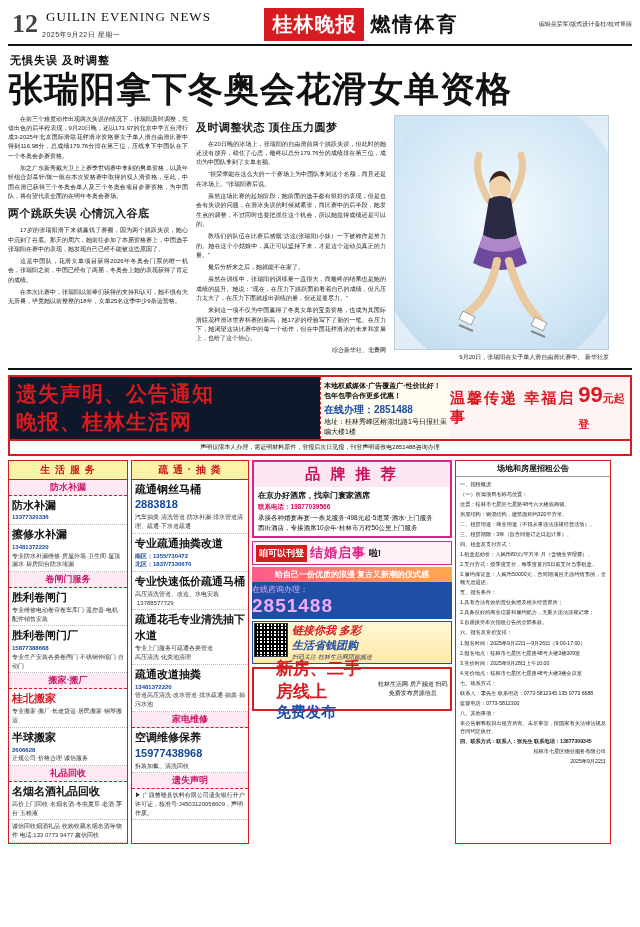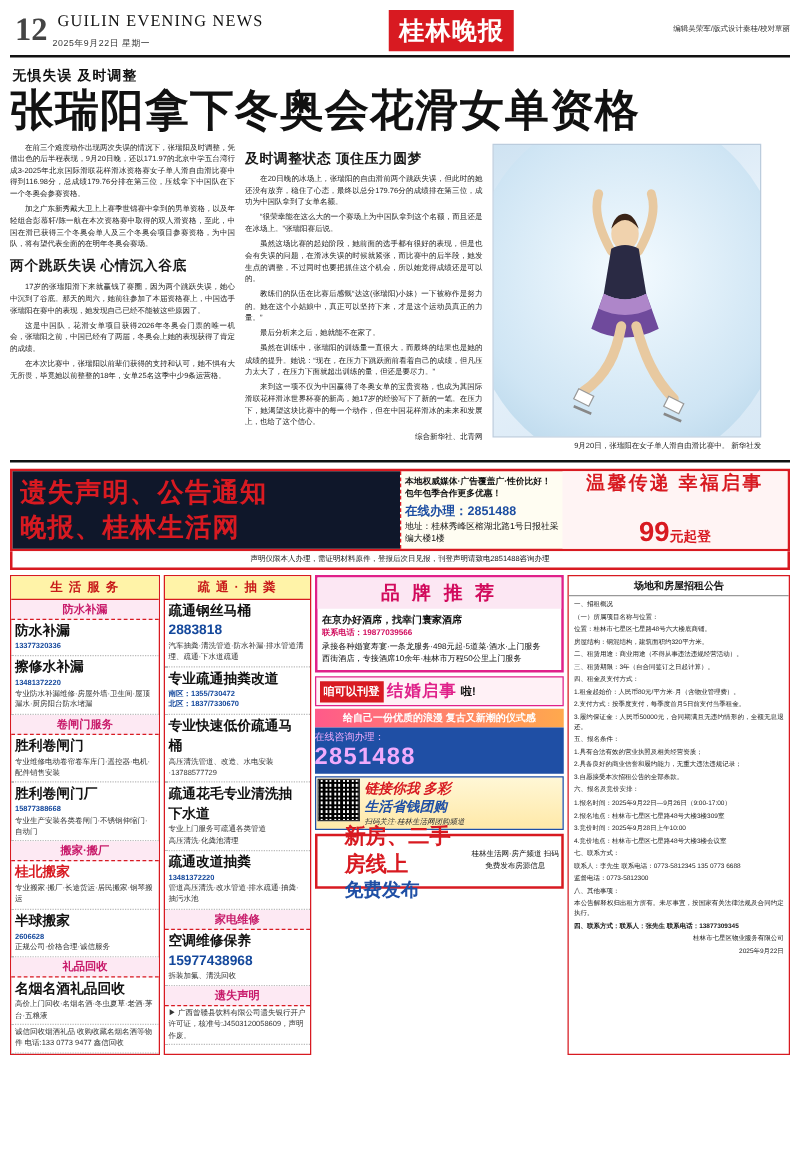--- a/index.html
+++ b/index.html
@@ -44,33 +44,33 @@
   .photo-cap { font-size:6px; color:#222; line-height:1.5; margin-top:3px; text-align:right; }
 
   
   .banner { margin-top:5px; border:2px solid #d81a21; display:flex; height:66px; background:#fffdf2; }
   .banner-l { width:310px; background:#0f172a; display:flex; flex-direction:column; justify-content:center; padding-left:6px; }
   .banner-l .ln1 { font-size:21px; font-weight:bold; color:#d81a21; letter-spacing:1px; }
   .banner-l .ln2 { font-size:21px; font-weight:bold; color:#d81a21; letter-spacing:1px; }
   .banner-m { width:130px; font-size:7px; line-height:1.5; padding:4px 3px; color:#111; border-left:1px dashed #d81a21; }
   .banner-m .b1 { font-weight:bold; }
   .banner-m .phone { font-size:10px; font-weight:bold; color:#1d4ea2; }
-  .banner-r { flex:1; background:#fff4f4; display:flex; flex-direction:column; align-items:center; justify-content:space-between; }
+  .banner-r { flex:1; background:#fff4f4; display:flex; flex-direction:row; align-items:center; justify-content:space-between; }
   .banner-r .r1 { font-size:15px; font-weight:bold; color:#d81a21; letter-spacing:2px; }
   .banner-r .r2 { font-size:22px; font-weight:bold; color:#d81a21; }
   .banner-r .r2 small { font-size:11px; }
   .banner-sub { border:2px solid #d81a21; border-top:none; font-size:6px; text-align:center; padding:2px; background:#fff; }
 
   
   .classified { display:flex; gap:3px; margin-top:4px; }
   .cc { border:1px solid #d81a21; }
   .cc1 { width:120px; }
   .cc2 { width:118px; }
   .cc3 { width:200px; }
-  .cc4 { width:178px; }
+  .cc4 { width:156px; }
   .cat-head { background:#fff3a8; color:#c81a1a; font-size:10px; font-weight:bold; text-align:center; padding:2px 0;
               border-bottom:1px solid #d81a21; letter-spacing:1px;}
   .sub-head { background:#fde9f3; color:#c81a6a; font-size:9px; font-weight:bold; text-align:center; padding:1px 0;
               border-bottom:1px dashed #d81a21; }
   .ad-row { border-bottom:1px dotted #bbb; padding:2px 3px; font-size:6px; line-height:1.45; }
   .ad-big { font-size:11px; font-weight:bold; color:#111; }
   .ad-big.red { color:#d81a21; }
   .ad-blue { color:#14489c; font-weight:bold; }
   .ad-note { color:#333; }
 
@@ -116,20 +116,21 @@
 <div class="page">
 
   <div class="masthead">
     <div class="folio">12</div>
     <div class="mh-left">
       <div class="eng-name">GUILIN EVENING NEWS</div>
       <div class="mh-date">2025年9月22日  星期一</div>
     </div>
     <div class="mh-mid">
       <div class="logo-box">桂林晚报</div>
+      <div class="sect-name">燃情体育</div>
     </div>
     <div class="mh-right">编辑吴荣军/版式设计秦桂/校对覃丽</div>
   </div>
 
   <div class="top-article">
     <div class="kicker">无惧失误  及时调整</div>
     <div class="headline">张瑞阳拿下冬奥会花滑女单资格</div>
     <div class="art-body">
 
       <div class="col c1">

